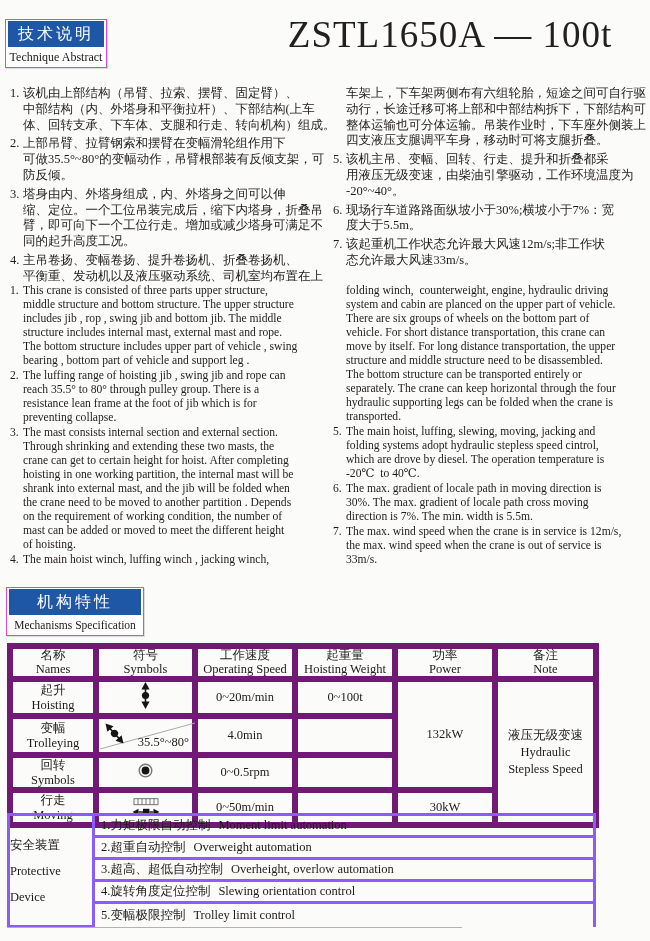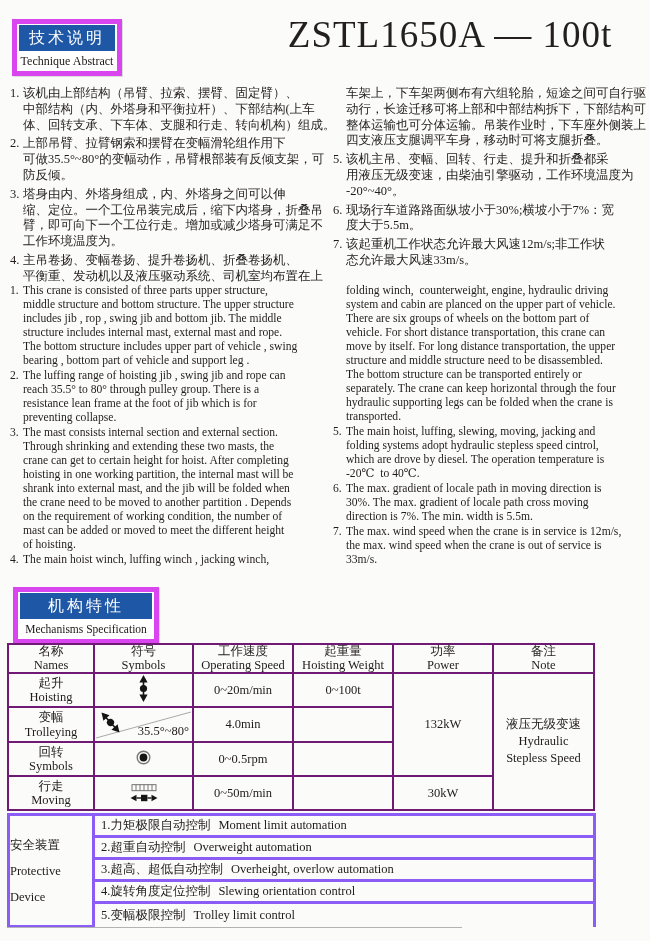--- a/index.html
+++ b/index.html
@@ -6,21 +6,21 @@
   .page {
     position:relative; width:650px; height:941px;
     background:#fbfbfa; overflow:hidden;
     font-family:"Liberation Serif","DejaVu Serif",serif;
     color:#211d1a;
   }
 
   
   .label-box {
     position:absolute; background:#ffffff;
-    border:5px solid #d946ef; box-shadow:1px 1px 0 #dcdcdc;margin-left:7px;
+    border:1px solid #d946ef; box-shadow:1px 1px 0 #dcdcdc;
   }
   .label-cn {
     background:#1e57a6; color:#ffffff; text-align:center;
     font-family:"Liberation Sans","DejaVu Sans",sans-serif;
     font-size:16px; line-height:26px; height:26px;
     letter-spacing:3px; margin:1px 2px 0 2px; white-space:nowrap; overflow:hidden;
   }
   .label-en {
     text-align:center; font-size:12px; line-height:20px; height:20px;
     white-space:nowrap; color:#1c1815;
@@ -46,21 +46,21 @@
   .li { display:flex; }
   .cn .li { margin-bottom:3px; }
   .en .li { margin-bottom:1px; }
   .num { width:13px; flex:0 0 13px; }
   .itext { white-space:pre; flex:1; }
 
   
   table { border-collapse:collapse; table-layout:fixed; }
   #spec-table { position:absolute; left:7px; top:643px; }
   #spec-table td, #spec-table th {
-    border:2px solid #701a75; text-align:center; vertical-align:middle;
+    border:6px solid #701a75; text-align:center; vertical-align:middle;
     padding:0; font-weight:normal; font-size:12.5px; color:#1f1b18;margin-top:20px;
   }
   #spec-table tr.hdr { height:28px; }
   #spec-table tr.row { height:34px; }
   .hdr-cn, .hdr-en { display:block; line-height:13.5px; }
   .name-cn, .name-en { display:block; line-height:14.5px; }
   .note-cell { white-space:pre-line; line-height:17px; }
 
   .sym-cell { position:relative; }
   .trolley-wrap { position:relative; width:100%; height:33px;font-family:Liberation Serif, serif; }
@@ -110,21 +110,21 @@
       <span class="num">2.</span>
       <div class="itext">上部吊臂、拉臂钢索和摆臂在变幅滑轮组作用下
 可做35.5°~80°的变幅动作，吊臂根部装有反倾支架，可
 防反倾。</div>
     </div>
     <div class="li">
       <span class="num">3.</span>
       <div class="itext">塔身由内、外塔身组成，内、外塔身之间可以伸
 缩、定位。一个工位吊装完成后，缩下内塔身，折叠吊
 臂，即可向下一个工位行走。增加或减少塔身可满足不
-工作环境温度为。</div>
+同的起升高度工况。</div>
     </div>
     <div class="li">
       <span class="num">4.</span>
       <div class="itext">主吊卷扬、变幅卷扬、提升卷扬机、折叠卷扬机、
 平衡重、发动机以及液压驱动系统、司机室均布置在上</div>
     </div>
   </div>
 
   <div class="txtcol cn" id="cn-right">
     <div class="li">

